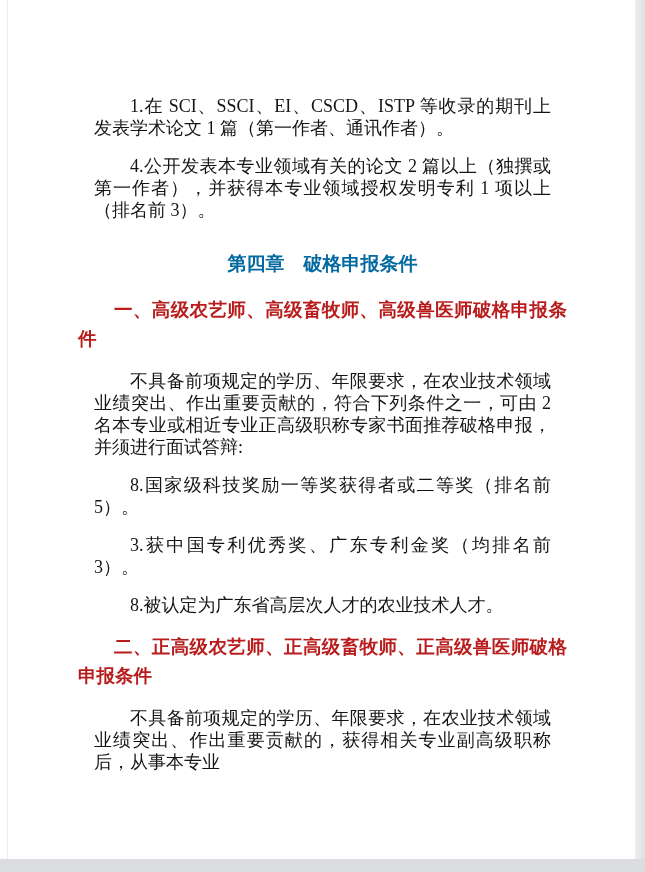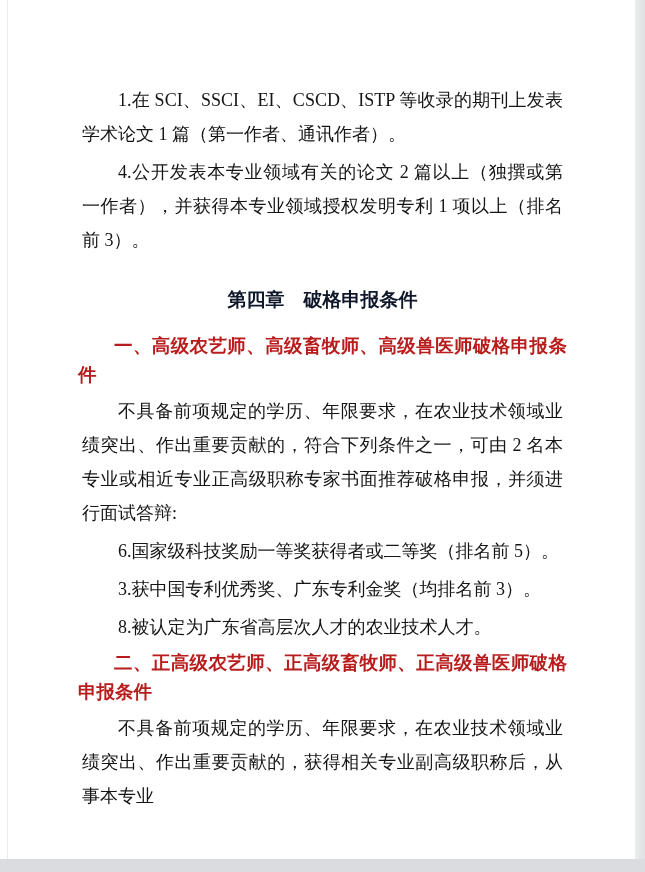--- a/index.html
+++ b/index.html
@@ -43,38 +43,38 @@
     height: 13px;
     background: #dbdcdf;
   }
   .content {
     position: absolute;
     left: 78px;
     top: 79px;
     width: 489px;
   }
   .para {
-    margin: 4px;
+    margin: 16px;
     font-size: 18px;
-    line-height: 34px;
+    line-height: 22px;
     text-align: justify;
     text-align-last: left;
     text-indent: 36px;
     font-family: "Liberation Serif", "DejaVu Serif", serif;
     color: #151517;
   }
   .chapter {
     margin: 28px 0 16px 0;
     font-family: "Liberation Sans", "DejaVu Sans", sans-serif;
     font-weight: bold;
     font-size: 19px;
     line-height: 29.5px;
     text-align: center;
     text-indent: 0;
-    color: #0f172a;
+    color: #0369a1;
   }
   .heading {
     margin: 0;
     font-family: "Liberation Sans", "DejaVu Sans", sans-serif;
     font-weight: bold;
     font-size: 18.5px;
     line-height: 29.5px;
     text-align: justify;
     text-align-last: left;
     text-indent: 36px;
@@ -98,21 +98,21 @@
 <div class="sheet">
 
   <div class="edge-left"></div>
 
   <div class="content">
     <p class="para">1.在 SCI、SSCI、EI、CSCD、ISTP 等收录的期刊上发表学术论文 1 篇（第一作者、通讯作者）。</p>
     <p class="para">4.公开发表本专业领域有关的论文 2 篇以上（独撰或第一作者），并获得本专业领域授权发明专利 1 项以上（排名前 3）。</p>
     <p class="chapter">第四章　破格申报条件</p>
     <p class="heading">一、高级农艺师、高级畜牧师、高级兽医师破格申报条件</p>
     <p class="para">不具备前项规定的学历、年限要求，在农业技术领域业绩突出、作出重要贡献的，符合下列条件之一，可由 2 名本专业或相近专业正高级职称专家书面推荐破格申报，并须进行面试答辩:</p>
-    <p class="para">6.国家级科技奖励一等奖获得者或二等奖（排名前 5）。</p>
+    <p class="para">8.国家级科技奖励一等奖获得者或二等奖（排名前 5）。</p>
     <p class="para">3.获中国专利优秀奖、广东专利金奖（均排名前 3）。</p>
     <p class="para">8.被认定为广东省高层次人才的农业技术人才。</p>
     <p class="heading">二、正高级农艺师、正高级畜牧师、正高级兽医师破格申报条件</p>
     <p class="para">不具备前项规定的学历、年限要求，在农业技术领域业绩突出、作出重要贡献的，获得相关专业副高级职称后，从事本专业</p>
   </div>
 
 
   <div class="band-right"></div>
   <div class="band-bottom"></div>
 

